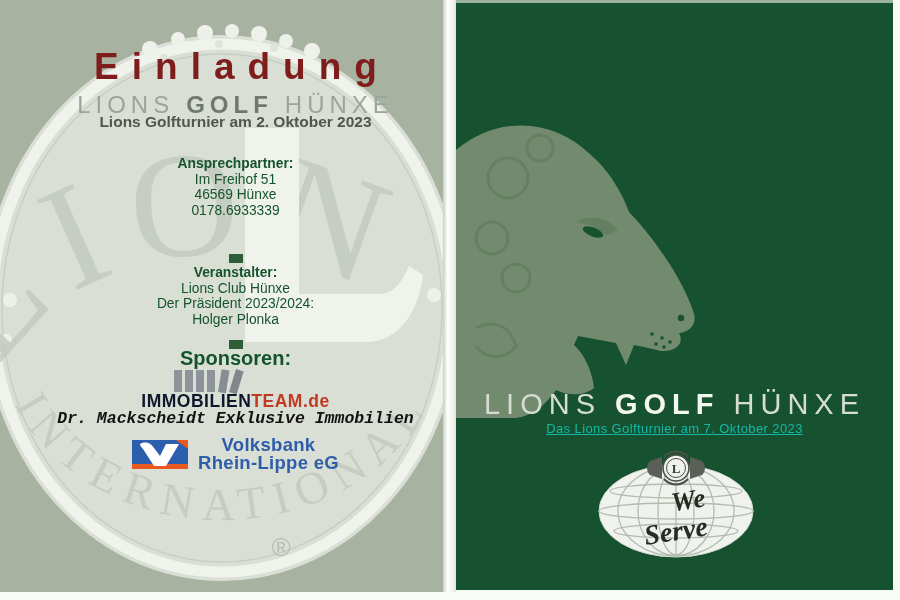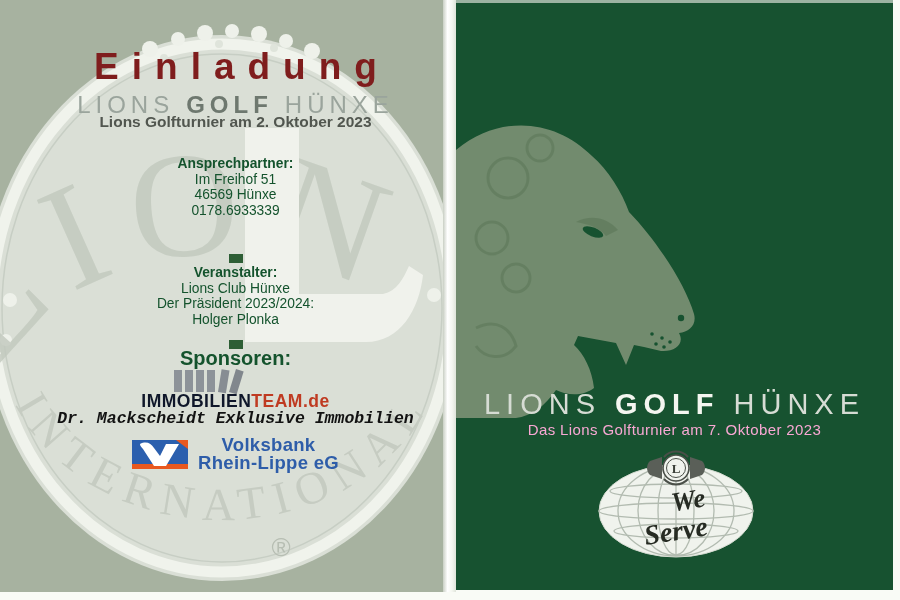--- a/index.html
+++ b/index.html
@@ -86,21 +86,21 @@
   .rp-topline{position:absolute;top:0;left:0;right:0;height:3px;background:#c9d4c8;opacity:.75;}
   .lion-svg{position:absolute;left:0;top:118px;}
   .rp-title{
     position:absolute;top:388px;left:0;right:0;text-align:center;
     font-size:29px;letter-spacing:6px;color:#d6dcd4;
   }
   .rp-title .w{margin:0 7px;}
   .rp-title .bold-mid{font-weight:700;color:#f4f6f0;}
   .rp-sub{
     position:absolute;top:421px;left:0;right:0;text-align:center;
-    font-size:15px;letter-spacing:0.4px;color:#f9a8d4;
+    font-size:13px;letter-spacing:0.4px;color:#14b8a6;text-decoration:underline;
   }
   .globe-svg{position:absolute;left:138px;top:447px;}
 </style>
 </head>
 <body>
 
 <div class="left-panel">
 
   <svg class="seal-svg" width="443" height="592" viewBox="0 0 443 592">
     <defs>

